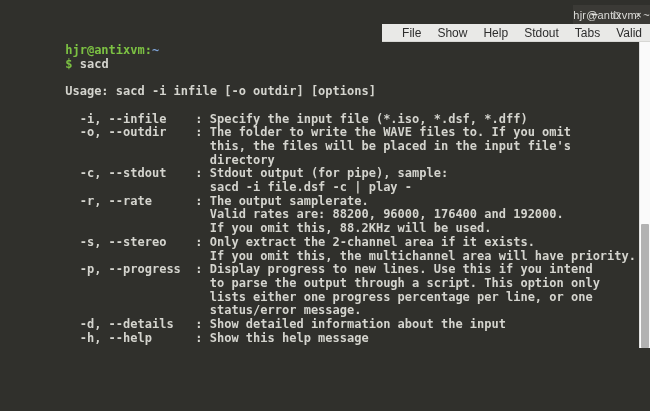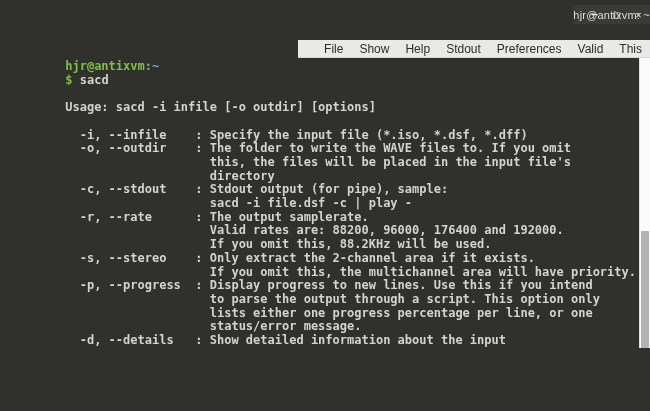--- a/index.html
+++ b/index.html
@@ -26,21 +26,21 @@
     display:flex;align-items:center;gap:11px;
   }
   .win-btn{
     color:#e4e4e0;font-size:10px;line-height:10px;width:11px;text-align:center;
     font-family:"DejaVu Sans Mono", monospace;cursor:default;font-weight:bold;
   }
 
   
   .menubar{
     height:17px;flex:0 0 auto;background:#e9e9e7;border-bottom:1px solid #d7d7d4;
-    display:flex;align-items:center;padding-left:18px;margin-top:16px;
+    display:flex;align-items:center;padding-left:12px;
   }
   .menu-item{
     font-size:12px;color:#2d2d2d;padding:0 8px;line-height:16px;cursor:default;
   }
 
   
   .terminal{
     flex:1 1 auto;position:relative;background:#30302c;overflow:hidden;padding-left:9px;
   }
   pre.term{
@@ -76,23 +76,22 @@
       <span class="win-btn">□</span>
       <span class="win-btn">✕</span>
     </div>
   </div>
 
   <div class="menubar">
     <span class="menu-item">File</span>
     <span class="menu-item">Show</span>
     <span class="menu-item">Help</span>
     <span class="menu-item">Stdout</span>
-    <span class="menu-item">Preferences</span>
+    <span class="menu-item">Tabs</span>
     <span class="menu-item">Valid</span>
-    <span class="menu-item">This</span>
   </div>
 
   <div class="terminal">
 <pre class="term"><span class="c-green">hjr@antixvm:</span><span class="c-blue">~</span>
 <span class="c-green">$</span> <span>sacd</span>
 
 <span>Usage: sacd -i infile [-o outdir] [options]
 
   -i, --infile    : Specify the input file (*.iso, *.dsf, *.dff)
   -o, --outdir    : The folder to write the WAVE files to. If you omit

